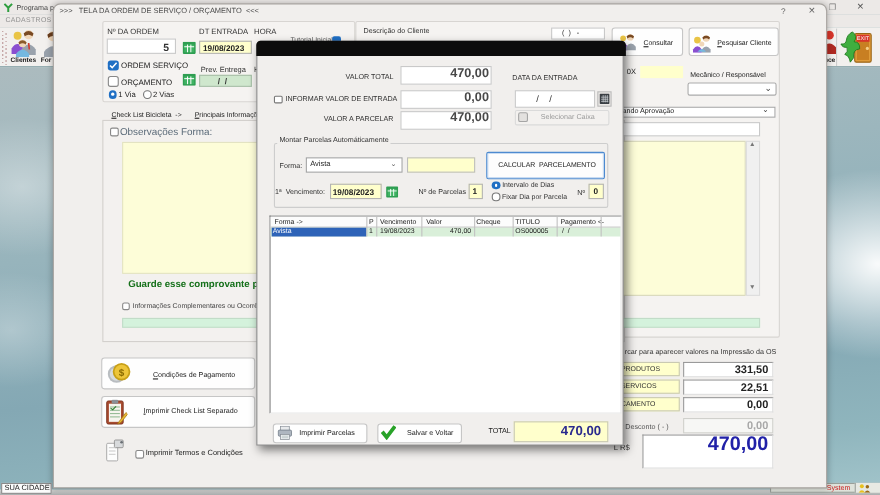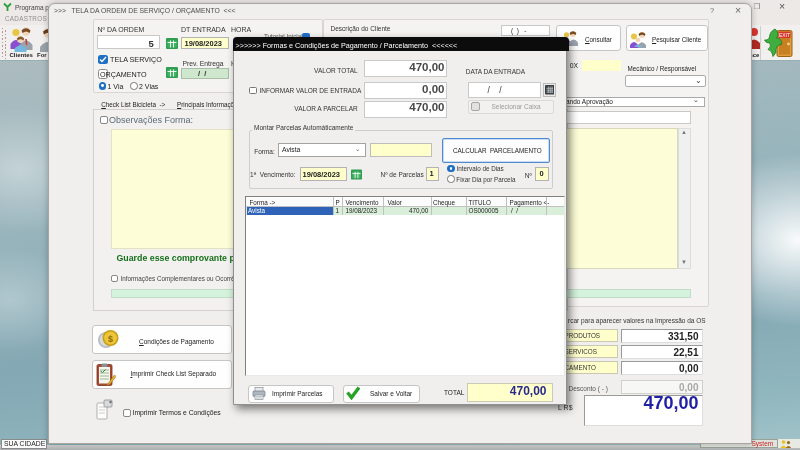--- a/index.html
+++ b/index.html
@@ -100,23 +100,23 @@
   <div class="yel" style="left:132px;top:32.5px;width:48px;height:12.5px"></div>
   <div class="lbl" style="left:135.5px;top:34.8px;font-size:7.5px;font-weight:bold;color:#222">19/08/2023</div>
   <div class="lbl" style="left:182px;top:21.5px;font-size:7px">HORA</div>
   <div class="lbl" style="left:215px;top:29px;font-size:6.3px;color:#555">Tutorial Inicial</div>
   <div class="abs" style="left:253px;top:29px;width:8px;height:7px;background:#1f6fc4;border-radius:2px"></div>
 
   <div class="abs" style="left:49px;top:50.5px;width:9.5px;height:9.5px;background:#1f6fc4;border-radius:2.5px"></div>
   <svg class="abs" style="left:50px;top:52px" width="8" height="7" viewBox="0 0 8 7">
         <path d="M1 3.5 L3 5.5 L7 1" stroke="#fff" stroke-width="1.4" fill="none"></path>
       </svg>
-  <div class="lbl" style="left:61px;top:51.3px;font-size:7.2px;color:#222">TELA SERVIÇO</div>
+  <div class="lbl" style="left:61px;top:51.3px;font-size:7.2px;color:#222">ORDEM SERVIÇO</div>
   <div class="abs" style="left:49px;top:65px;width:9.5px;height:9.5px;background:#fff;border:1px solid #888;border-radius:2.5px"></div>
-  <div class="lbl" style="left:51px;top:65.8px;font-size:7.2px;color:#222">ORÇAMENTO</div>
+  <div class="lbl" style="left:61px;top:65.8px;font-size:7.2px;color:#222">ORÇAMENTO</div>
   <div class="abs" style="left:49.5px;top:78px;width:7.6px;height:7.6px;background:#1f6fc4;border-radius:50%"></div>
   <div class="abs" style="left:51.9px;top:80.4px;width:2.8px;height:2.8px;background:#fff;border-radius:50%"></div>
   <div class="lbl" style="left:58.5px;top:78.5px;font-size:7px;color:#222">1 Via</div>
   <div class="abs" style="left:81px;top:78px;width:7.6px;height:7.6px;background:#fff;border:1px solid #777;border-radius:50%"></div>
   <div class="lbl" style="left:90px;top:78.5px;font-size:7px;color:#222">2 Vias</div>
   <div class="lbl" style="left:133.5px;top:55.8px;font-size:6.8px;color:#333">Prev. Entrega</div>
   <svg class="abs" style="left:117px;top:63px" width="12" height="11" viewBox="0 0 12 11">
         <rect width="12" height="11" rx="1" fill="#2f9e52"></rect>
         <rect x="1.5" y="2.5" width="9" height="7" fill="#3fb363"></rect>
         <path d="M1.5 4.5 h9 M4.5 2.5 v7 M7.5 2.5 v7" stroke="#fff" stroke-width="0.9"></path>
@@ -220,21 +220,20 @@
     <rect x="9" y="2" width="8" height="7" rx="1" fill="#d8dadc" stroke="#909090" stroke-width="0.8"></rect>
     <circle cx="15.5" cy="4" r="1.2" fill="#6a6f74"></circle>
     <path d="M4 9 h6 M4 12 h6 M4 15 h6" stroke="#c0c0c0" stroke-width="0.8"></path>
   </svg>
   <div class="abs" style="left:73.5px;top:404.5px;width:8px;height:8px;background:#fff;border:1px solid #888;border-radius:2px"></div>
   <div class="lbl" style="left:83.5px;top:404.5px;font-size:6.8px;color:#222">Imprimir Termos e Condições</div>
 </div>
 
 <div class="abs" id="dlg" style="left:233px;top:37px;width:334px;height:368px;background:#f1efed;border:1px solid #8f8f8f;border-radius:4px 4px 0 0;box-shadow:3px 4px 9px rgba(0,0,0,.5)">
   <div class="abs" style="left:-1px;top:-1px;width:336px;height:14px;background:#0c0c0c;border-radius:4px 4px 0 0"></div>
-  <div class="lbl" style="left:1.5px;top:3px;font-size:7.2px;color:#fff">&gt;&gt;&gt;&gt;&gt;&gt; Formas e Condições de Pagamento / Parcelamento&nbsp; &lt;&lt;&lt;&lt;&lt;&lt;</div>
 
   <div class="lbl" style="right:208.3px;top:28.5px;font-size:6.5px">VALOR TOTAL</div>
   <div class="abs" style="left:130px;top:22px;width:83px;height:17px;background:#fff;border:1px solid #c9c9c9"></div>
   <div class="lbl" style="right:121.5px;top:22.7px;font-size:11.5px;font-weight:bold;color:#484848">470,00</div>
   <div class="abs" style="left:15px;top:48.5px;width:7.5px;height:7.5px;background:#fff;border:1px solid #777;border-radius:1.5px"></div>
   <div class="lbl" style="left:25.5px;top:49px;font-size:6.5px">INFORMAR VALOR DE ENTRADA</div>
   <div class="abs" style="left:130px;top:44.3px;width:83px;height:17px;background:#fff;border:1px solid #c9c9c9"></div>
   <div class="lbl" style="right:121.5px;top:45px;font-size:11.5px;font-weight:bold;color:#484848">0,00</div>
   <div class="lbl" style="right:208.3px;top:66.5px;font-size:6.5px">VALOR A PARCELAR</div>
   <div class="abs" style="left:130px;top:62.5px;width:83px;height:17px;background:#fff;border:1px solid #c9c9c9"></div>

